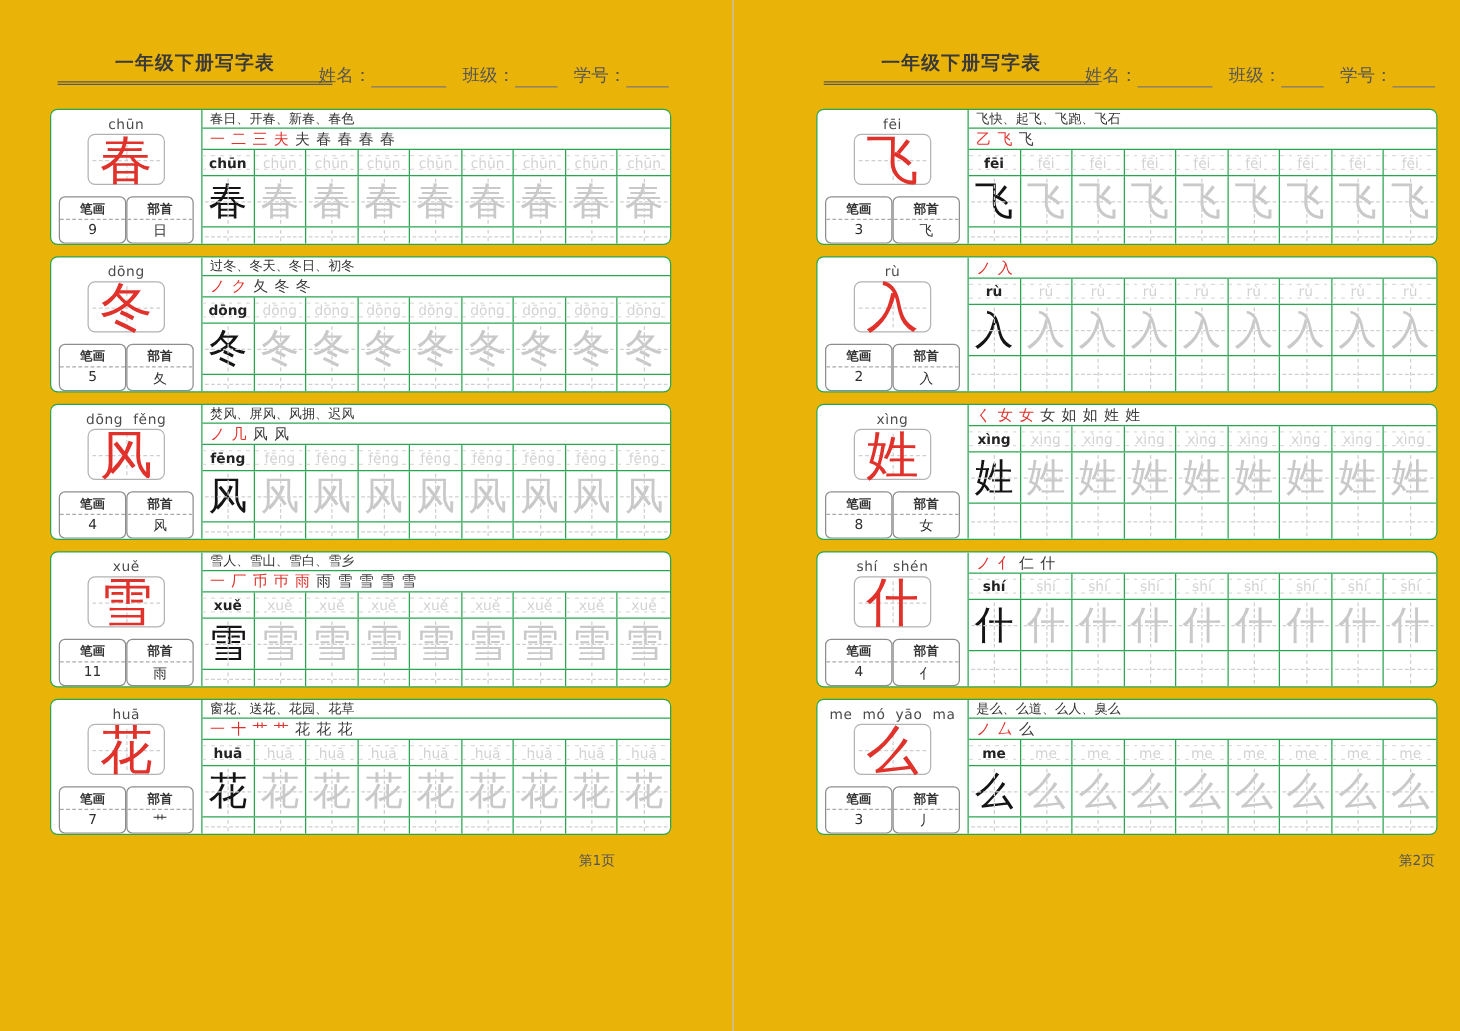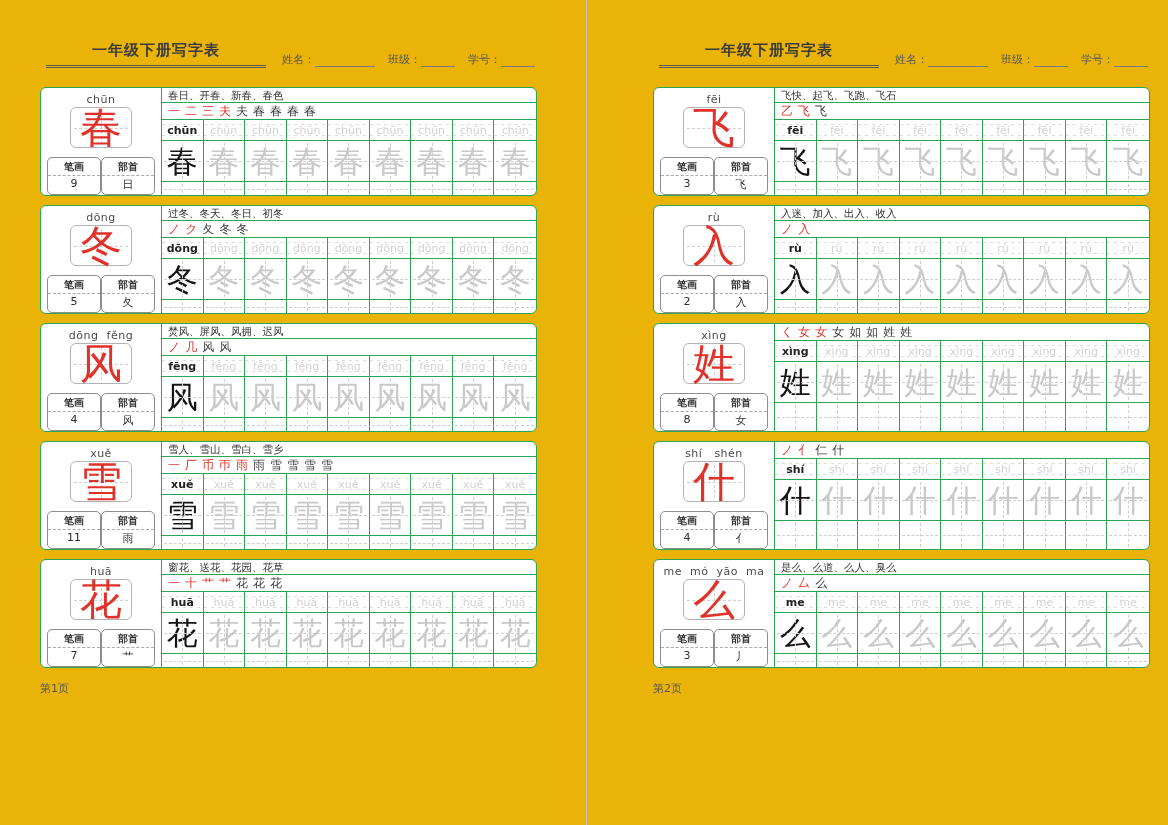--- a/index.html
+++ b/index.html
@@ -15,21 +15,21 @@
   .page{position:absolute;top:0;width:497px;}
   .page.p1{left:40px;}
   .page.p2{left:653px;}
 
   
   .page-header{position:relative;height:87px;}
   .title-wrap{position:absolute;left:6px;top:40px;width:220px;text-align:center;
     border-bottom:3px double #5a5a5a;padding-bottom:5px;}
   .page-title{font-size:15px;font-weight:bold;color:#3a3a3a;letter-spacing:1px;}
   .name-fields{position:absolute;right:2px;top:52px;display:flex;align-items:flex-end;
-    font-size:11px;color:#555;white-space:nowrap;}
+    font-size:14px;color:#555;white-space:nowrap;}
   .field{display:flex;align-items:flex-end;}
   .field+.field{margin-left:13px;}
   .blank{display:inline-block;border-bottom:1px solid #7a7a7a;height:11px;}
   .blank.w-name{width:60px;}
   .blank.w-sm{width:34px;}
 
   
   .block{display:flex;height:109px;border:1px solid var(--green);border-radius:6px;
     margin-bottom:9px;overflow:hidden;background:#fff;box-sizing:border-box;}
   .left-panel{width:120px;display:flex;flex-direction:column;align-items:center;
@@ -72,21 +72,21 @@
   .ccell:last-child,.ecell:last-child{border-right:none;}
   .ccell::before,.ecell::before{content:"";position:absolute;left:50%;top:2px;bottom:2px;
     border-left:1px dashed var(--guide);}
   .ccell::after,.ecell::after{content:"";position:absolute;top:50%;left:2px;right:2px;
     border-top:1px dashed var(--guide);}
   .ccell{font-size:31px;line-height:1;color:var(--trace);
     font-family:"DejaVu Serif","Liberation Serif",serif;}
   .ccell.first{color:#141414;}
   .row-empty{flex:1;display:grid;grid-template-columns:repeat(9,1fr);}
 
-  .page-footer{margin-top:13px;text-align:left;font-size:11px;color:#555;}
+  .page-footer{margin-top:13px;text-align:right;font-size:11px;color:#555;}
   .page.p1 .page-footer{padding-right:45px;}
   .page.p2 .page-footer{padding-right:2px;}
 </style>
 </head>
 <body>
 
 <div class="canvas">
   <div class="page-divider"></div>
 
   <div class="page p1">
@@ -525,21 +525,20 @@
             <div class="info-label">笔画</div>
             <div class="info-value">2</div>
           </div>
           <div class="info-box">
             <div class="info-label">部首</div>
             <div class="info-value">入</div>
           </div>
         </div>
       </div>
       <div class="grid">
-        <div class="row-words">入迷、加入、出入、收入</div>
         <div class="row-strokes">
             <span class="red">ノ</span>
             <span class="red">入</span>
           </div>
         <div class="row-pinyin">
             <div class="pcell first">rù</div>
             <div class="pcell">rù</div>
             <div class="pcell">rù</div>
             <div class="pcell">rù</div>
             <div class="pcell">rù</div>

